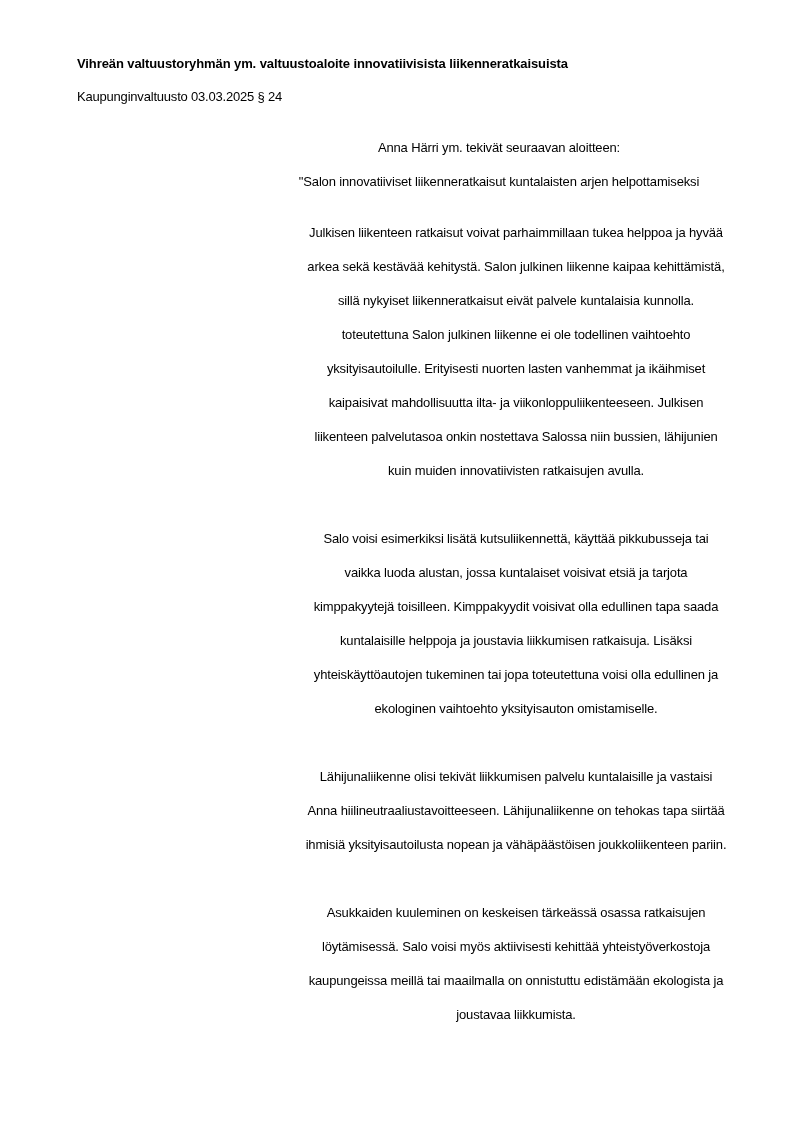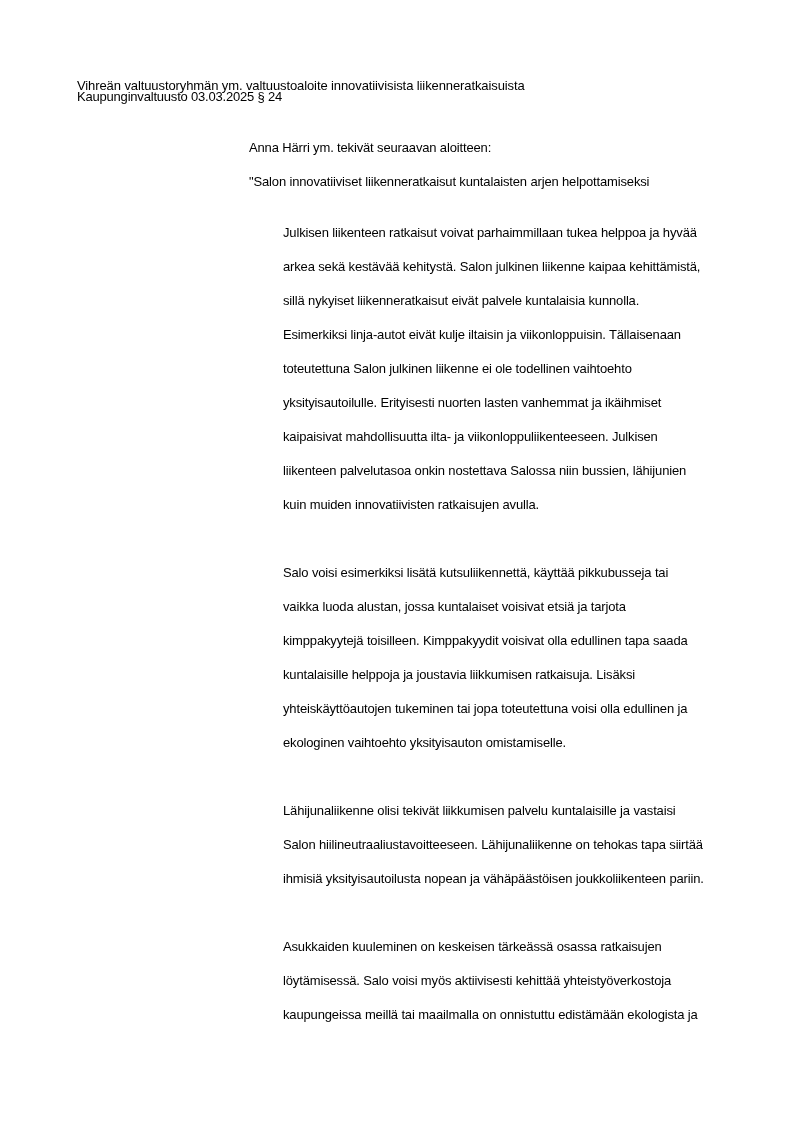--- a/index.html
+++ b/index.html
@@ -13,25 +13,24 @@
     position: relative;
     overflow: hidden;
     font-family: "Liberation Sans", sans-serif;
     color: #000000;
   }
   .title {
     position: absolute;
     left: 77px;
     top: 55px;
     font-size: 13px;
-    font-weight: normal;
+    font-weight: bold;
     line-height: 17px;
     white-space: nowrap;
     letter-spacing: -0.1px;
-    margin-top: 22px;
   }
   .meeting {
     position: absolute;
     left: 77px;
     top: 88px;
     font-size: 13px;
     line-height: 17px;
     white-space: nowrap;
     letter-spacing: -0.2px;
   }
@@ -40,20 +39,21 @@
     left: 249px;
     top: 139px;
     width: 500px;
     font-size: 13px;
     line-height: 17px;
     letter-spacing: -0.15px;
   }
   .body p {
     margin: 0 0 17px 0;
     white-space: pre-line;
+    text-align: center;
   }
   .body .line {
     display: block;
     white-space: nowrap;
     margin-left: 34px;
   }
 </style>
 </head>
 <body>
 
@@ -61,42 +61,42 @@
 <div class="meeting">Kaupunginvaltuusto 03.03.2025 § 24</div>
 
 <div class="body">
   <p>Anna Härri ym. tekivät seuraavan aloitteen:</p>
   <p>"Salon innovatiiviset liikenneratkaisut kuntalaisten arjen helpottamiseksi</p>
 
   <p>
     <span class="line">Julkisen liikenteen ratkaisut voivat parhaimmillaan tukea helppoa ja hyvää</span>
     <span class="line">arkea sekä kestävää kehitystä. Salon julkinen liikenne kaipaa kehittämistä,</span>
     <span class="line">sillä nykyiset liikenneratkaisut eivät palvele kuntalaisia kunnolla.</span>
-    <span class="line">Esimerkiksi linja-autot eivät kulje iltaisin ja viikonloppuisin. Tällaisenaan</span>
     <span class="line">toteutettuna Salon julkinen liikenne ei ole todellinen vaihtoehto</span>
     <span class="line">yksityisautoilulle. Erityisesti nuorten lasten vanhemmat ja ikäihmiset</span>
     <span class="line">kaipaisivat mahdollisuutta ilta- ja viikonloppuliikenteeseen. Julkisen</span>
     <span class="line">liikenteen palvelutasoa onkin nostettava Salossa niin bussien, lähijunien</span>
     <span class="line">kuin muiden innovatiivisten ratkaisujen avulla.</span>
   </p>
 
   <p>
     <span class="line">Salo voisi esimerkiksi lisätä kutsuliikennettä, käyttää pikkubusseja tai</span>
     <span class="line">vaikka luoda alustan, jossa kuntalaiset voisivat etsiä ja tarjota</span>
     <span class="line">kimppakyytejä toisilleen. Kimppakyydit voisivat olla edullinen tapa saada</span>
     <span class="line">kuntalaisille helppoja ja joustavia liikkumisen ratkaisuja. Lisäksi</span>
     <span class="line">yhteiskäyttöautojen tukeminen tai jopa toteutettuna voisi olla edullinen ja</span>
     <span class="line">ekologinen vaihtoehto yksityisauton omistamiselle.</span>
   </p>
 
   <p>
     <span class="line">Lähijunaliikenne olisi tekivät liikkumisen palvelu kuntalaisille ja vastaisi</span>
-    <span class="line">Salon hiilineutraaliustavoitteeseen. Lähijunaliikenne on tehokas tapa siirtää</span>
+    <span class="line">Anna hiilineutraaliustavoitteeseen. Lähijunaliikenne on tehokas tapa siirtää</span>
     <span class="line">ihmisiä yksityisautoilusta nopean ja vähäpäästöisen joukkoliikenteen pariin.</span>
   </p>
 
   <p>
     <span class="line">Asukkaiden kuuleminen on keskeisen tärkeässä osassa ratkaisujen</span>
     <span class="line">löytämisessä. Salo voisi myös aktiivisesti kehittää yhteistyöverkostoja</span>
     <span class="line">kaupungeissa meillä tai maailmalla on onnistuttu edistämään ekologista ja</span>
+    <span class="line">joustavaa liikkumista.</span>
   </p>
 
 </div>
 
 </body></html>

